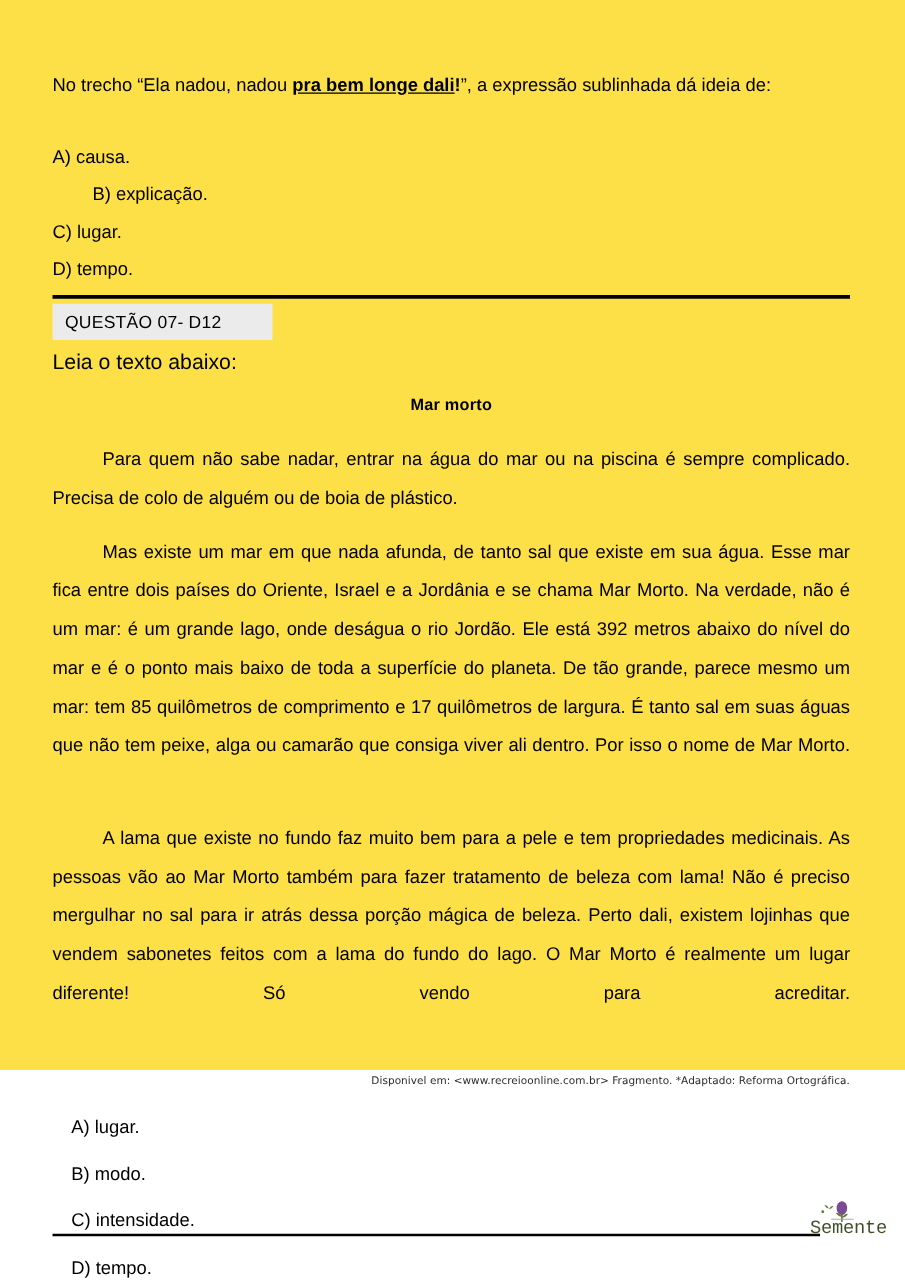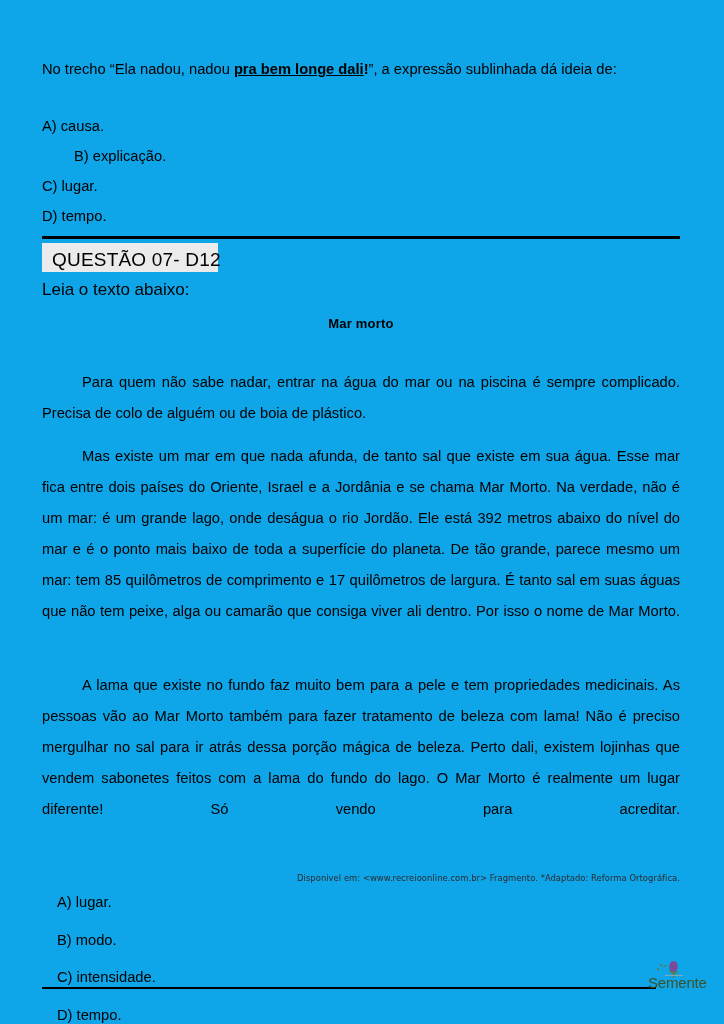--- a/index.html
+++ b/index.html
@@ -12,22 +12,22 @@
     height: 1024px;
     position: relative;
     font-family: "Liberation Sans", sans-serif;
     color: #000000;
     overflow: hidden;
   }
   .page {
     position: absolute;
     left: 0; top: 0;
     width: 724px;
-    height: 1024px;
-    background: #0ea5e9;
+    height: 856px;
+    background: #fde047;
   }
   .content {
     position: absolute;
     left: 42px;
     top: 0;
     width: 638px;
   }
 
   
   .stem {
@@ -92,21 +92,21 @@
     top: 243px;
     width: 176px;
     height: 29px;
     background: #ebebeb;
     box-sizing: border-box;
   }
   .qtag span {
     position: absolute;
     left: 10px;
     top: 6px;
-    font-size: 19px;
+    font-size: 14px;
     letter-spacing: 0.2px;
     white-space: nowrap;
   }
 
   
   .instruction {
     font-size: 17px;
     line-height: 20px;
   }
 
@@ -155,21 +155,21 @@
     position: absolute;
     left: 8px;
     top: 0px;
     width: 30px;
     height: 19px;
   }
   .logo .logo-word {
     position: absolute;
     left: 0px;
     top: 14px;
-    font-family: Liberation Sans, sans-serif;
+    font-family: Liberation Mono, monospace;
     font-size: 15px;
     color: #3d5229;
     letter-spacing: -0.2px;
     white-space: nowrap;
   }
 </style>
 </head>
 <body>
 
 <div class="page">
@@ -192,21 +192,21 @@
   <div class="qtag">
     <span>QUESTÃO 07- D12</span>
   </div>
 
   <div class="content" style="top:280px;">
     <div class="instruction">Leia o texto abaixo:</div>
   </div>
 
   <div class="content" style="top:316px;">
     <div class="text-title">Mar morto</div>
-    <p class="para" style="margin-top:36px;">Para quem não sabe nadar, entrar na água do mar ou na piscina é sempre complicado. Precisa de colo de alguém ou de boia de plástico.</p>
+    <p class="para" style="margin-top:22px;">Para quem não sabe nadar, entrar na água do mar ou na piscina é sempre complicado. Precisa de colo de alguém ou de boia de plástico.</p>
     <p class="para last-full" style="margin-top:12px;">Mas existe um mar em que nada afunda, de tanto sal que existe em sua água. Esse mar fica entre dois países do Oriente, Israel e a Jordânia e se chama Mar Morto. Na verdade, não é um mar: é um grande lago, onde deságua o rio Jordão. Ele está 392 metros abaixo do nível do mar e é o ponto mais baixo de toda a superfície do planeta. De tão grande, parece mesmo um mar: tem 85 quilômetros de comprimento e 17 quilômetros de largura. É tanto sal em suas águas que não tem peixe, alga ou camarão que consiga viver ali dentro. Por isso o nome de Mar Morto.</p>
     <p class="para last-full" style="margin-top:12px;">A lama que existe no fundo faz muito bem para a pele e tem propriedades medicinais. As pessoas vão ao Mar Morto também para fazer tratamento de beleza com lama! Não é preciso mergulhar no sal para ir atrás dessa porção mágica de beleza. Perto dali, existem lojinhas que vendem sabonetes feitos com a lama do fundo do lago. O Mar Morto é realmente um lugar diferente! Só vendo para acreditar.</p>
     <div class="credit" style="margin-top:17px;">Disponivel em: &lt;www.recreioonline.com.br&gt; Fragmento. *Adaptado: Reforma Ortográfica.</div>
   </div>
 
 
   <div class="content" style="top:876px;">
     <ul class="alts-tight">
       <li><span>A) lugar.</span></li>
       <li><span>B) modo.</span></li>

